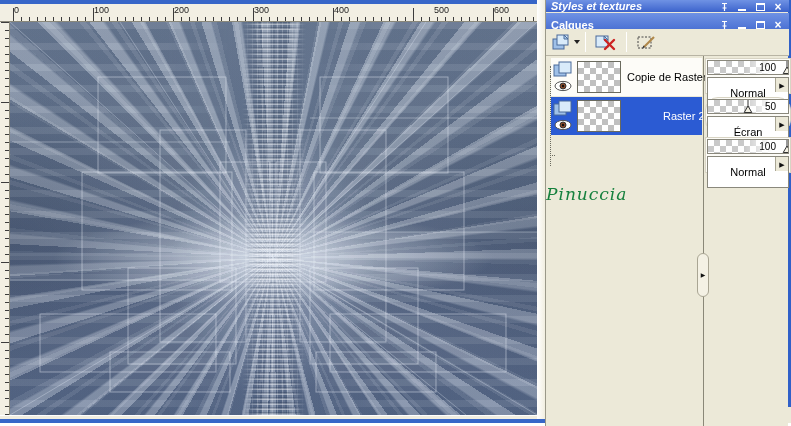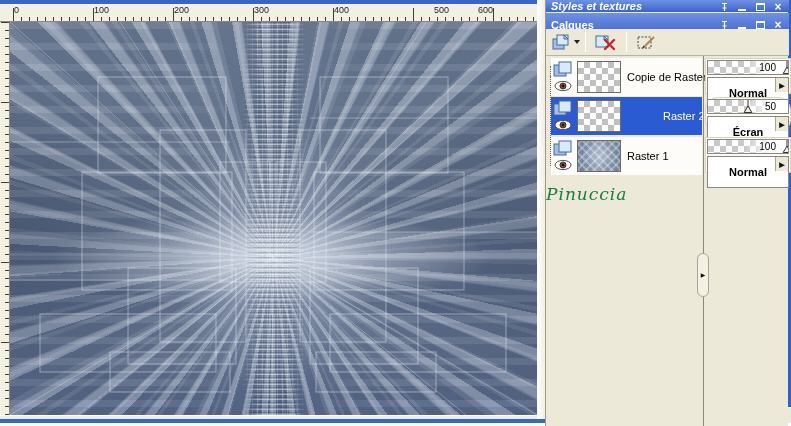--- a/index.html
+++ b/index.html
@@ -108,21 +108,21 @@
   .cg1 { top:0; } .cg2 { top:39px;border-radius:13px; } .cg3 { top:79px; }
   .slider { position:relative; height:15px; border:1px solid #8a887c; background:
       linear-gradient(90deg, rgba(255,255,255,0) 0 45%, #fff 80%),
       linear-gradient(45deg,#c9c9c9 25%,transparent 25%,transparent 75%,#c9c9c9 75%),
       linear-gradient(45deg,#c9c9c9 25%,transparent 25%,transparent 75%,#c9c9c9 75%),#fff;
     background-size:100% 100%,12px 12px,12px 12px; background-position:0 0,0 0,6px 6px; overflow:hidden; }
   .slider .val { position:absolute; right:12px; top:1px; font-size:10px; color:#000; }
   .slider .handle { position:absolute; top:0; }
   .h-right { right:-4px; } .h-mid { left:50%; transform:translateX(-50%); }
   .dd { position:relative; height:32px; margin-top:2px; border:1px solid #8a887c; background:#fff;
-    display:flex; align-items:center; justify-content:center;font-weight:bold; }
+    display:flex; align-items:center; justify-content:center; }
   .dd .dd-text { font-size:11px; color:#000; }
   .dd .dd-btn { position:absolute; right:0; top:0; width:13px; height:14px; background:#ece9d8;
     border-left:1px solid #a9a593; display:flex; align-items:center; justify-content:center; }
   .dd .dd-btn span { font-size:7px; color:#111; line-height:7px; }
 
   .watermark { position:absolute; left:0; top:128px; width:152px; text-align:left; color:#15803d; }
   .wm-name { font-family:"DejaVu Serif", serif; font-style:italic; font-size:17px; letter-spacing:1px; }
   .wm-site { font-family:"DejaVu Serif", serif; font-style:italic; font-size:9.5px; margin-top:1px; }
 </style>
 </head>
@@ -130,21 +130,21 @@
 
 <div class="abs edge-top"></div>
 
 <div class="abs hruler">
   <span class="num" style="left:14px">0</span>
   <span class="num" style="left:94px">100</span>
   <span class="num" style="left:174px">200</span>
   <span class="num" style="left:254px">300</span>
   <span class="num" style="left:334px">400</span>
   <span class="num" style="left:434px">500</span>
-  <span class="num" style="left:478px">600</span>
+  <span class="num" style="left:494px">600</span>
 </div>
 <div class="abs vruler"></div>
 
 <div class="abs canvas">
   <div class="waves"></div>
   <div class="column"></div>
   <svg class="overlay" width="527" height="393" viewBox="0 0 527 393">
     <g stroke="rgba(240,246,255,0.30)" stroke-width="1" fill="none">
       <line x1="263" y1="236" x2="0" y2="0"></line>
       <line x1="263" y1="236" x2="527" y2="0"></line>
@@ -282,35 +282,20 @@
         <svg class="abs" style="left:3px;top:21px" width="18" height="12" viewBox="0 0 18 12">
           <ellipse cx="9" cy="6" rx="8" ry="4.6" fill="#fff" stroke="#555"></ellipse>
           <circle cx="9" cy="6" r="3" fill="#8a4a2a" stroke="#333"></circle>
           <circle cx="9" cy="6" r="1.2" fill="#111"></circle>
         </svg>
       </div>
       <div class="thumb checker"></div>
       <span class="lname">Raster 2</span>
     </div>
 
-    <div class="lrow" style="top:81px">
-      <div class="icons">
-        <svg class="abs" style="left:2px;top:2px" width="22" height="16" viewBox="0 0 22 16">
-          <rect x="1" y="4" width="12" height="11" fill="#9fc0e8" stroke="#4a6a9a"></rect>
-          <rect x="6" y="1" width="12" height="11" fill="#d9ebfa" stroke="#4a6a9a"></rect>
-        </svg>
-        <svg class="abs" style="left:3px;top:21px" width="18" height="12" viewBox="0 0 18 12">
-          <ellipse cx="9" cy="6" rx="8" ry="4.6" fill="#fff" stroke="#555"></ellipse>
-          <circle cx="9" cy="6" r="3" fill="#8a4a2a" stroke="#333"></circle>
-          <circle cx="9" cy="6" r="1.2" fill="#111"></circle>
-        </svg>
-      </div>
-      <div class="thumb pattern"></div>
-      <span class="lname">Raster 1</span>
-    </div>
 
     <div class="split-line"></div>
     <div class="split-pill">
       <span class="arr">▶</span>
     </div>
 
     <div class="controls">
 
       <div class="cgroup cg1">
         <div class="slider">

